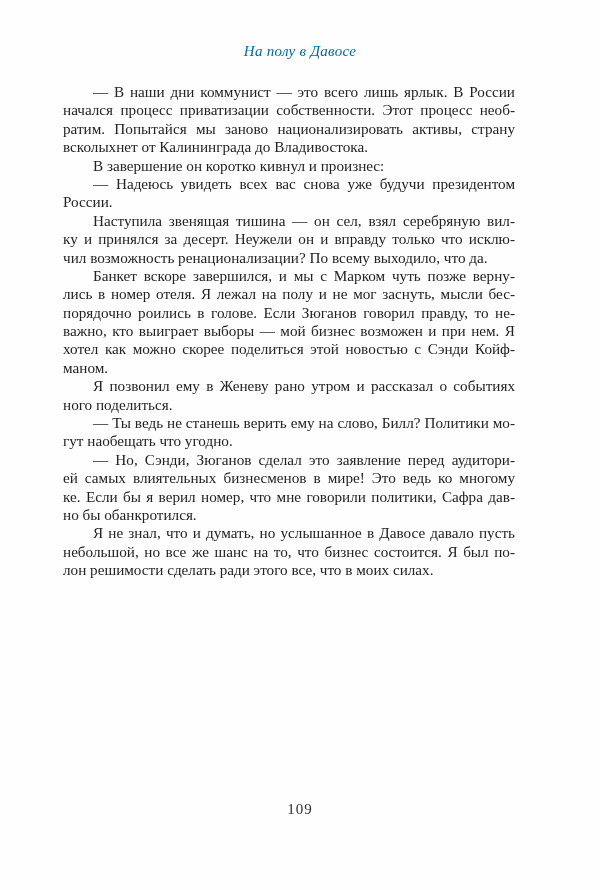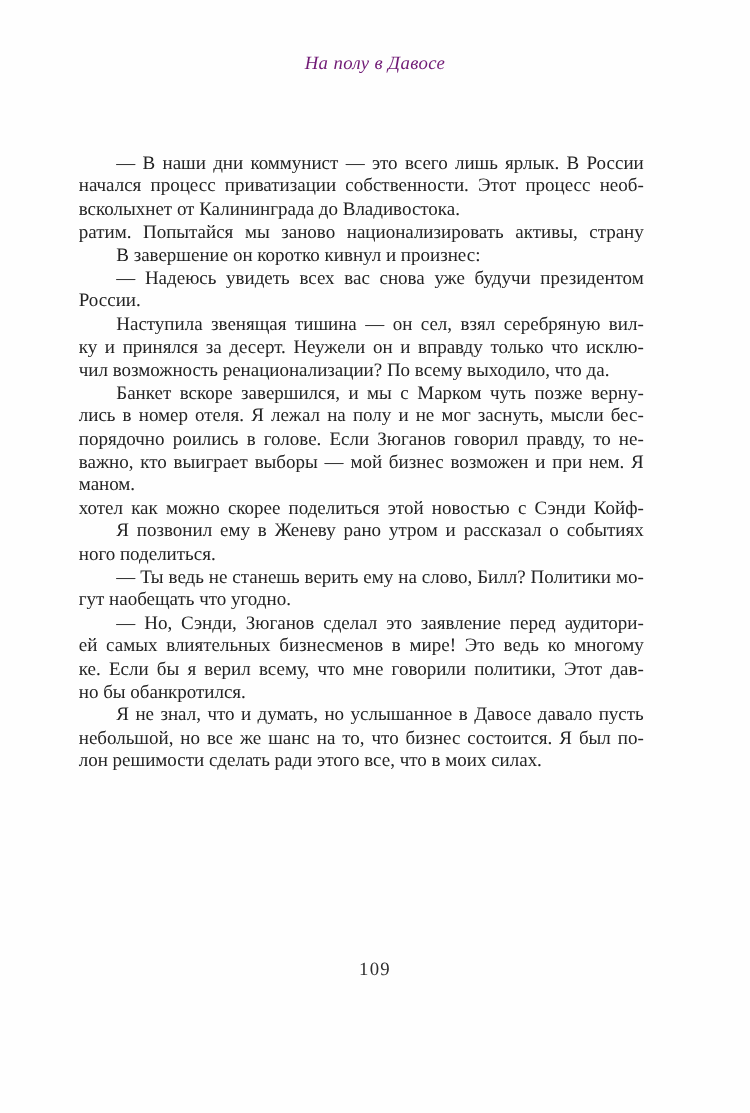--- a/index.html
+++ b/index.html
@@ -18,86 +18,85 @@
     overflow: hidden;
   }
   .running-head {
     position: absolute;
     top: 43px;
     left: 0;
     width: 100%;
     text-align: center;
     font-style: italic;
     font-size: 15px;
-    color: #701a75;
+    color: #0369a1;
     letter-spacing: 0.3px;
   }
   .text-block {
     position: absolute;
     top: 83px;
     left: 63px;
     width: 452px;
     font-size: 15.2px;
     color: #232323;
-    margin-top: 39px;
   }
   .line {
     line-height: 18.4px;
     height: 18.4px;
     text-align: justify;
     text-align-last: justify;
     white-space: normal;
   }
   .line.first {
     text-indent: 30px;
   }
   .line.last {
     text-align-last: left;
   }
   .page-number {
     position: absolute;
-    top: 768px;
+    top: 801px;
     left: 0;
     width: 100%;
     text-align: center;
     font-size: 15px;
     letter-spacing: 1px;
     color: #2e2e2e;
   }
 </style>
 </head>
 <body>
 
 <div class="page">
   <div class="running-head">На полу в Давосе</div>
 
   <div class="text-block">
       <div class="line first">— В наши дни коммунист — это всего лишь ярлык. В России</div>
       <div class="line">начался процесс приватизации собственности. Этот процесс необ-</div>
+      <div class="line">ратим. Попытайся мы заново национализировать активы, страну</div>
       <div class="line last">всколыхнет от Калининграда до Владивостока.</div>
-      <div class="line">ратим. Попытайся мы заново национализировать активы, страну</div>
       <div class="line first last">В завершение он коротко кивнул и произнес:</div>
       <div class="line first">— Надеюсь увидеть всех вас снова уже будучи президентом</div>
       <div class="line last">России.</div>
       <div class="line first">Наступила звенящая тишина — он сел, взял серебряную вил-</div>
       <div class="line">ку и принялся за десерт. Неужели он и вправду только что исклю-</div>
       <div class="line last">чил возможность ренационализации? По всему выходило, что да.</div>
       <div class="line first">Банкет вскоре завершился, и мы с Марком чуть позже верну-</div>
       <div class="line">лись в номер отеля. Я лежал на полу и не мог заснуть, мысли бес-</div>
       <div class="line">порядочно роились в голове. Если Зюганов говорил правду, то не-</div>
       <div class="line">важно, кто выиграет выборы — мой бизнес возможен и при нем. Я</div>
+      <div class="line">хотел как можно скорее поделиться этой новостью с Сэнди Койф-</div>
       <div class="line last">маном.</div>
-      <div class="line">хотел как можно скорее поделиться этой новостью с Сэнди Койф-</div>
       <div class="line first">Я позвонил ему в Женеву рано утром и рассказал о событиях</div>
       <div class="line last">ного поделиться.</div>
       <div class="line first">— Ты ведь не станешь верить ему на слово, Билл? Политики мо-</div>
       <div class="line last">гут наобещать что угодно.</div>
       <div class="line first">— Но, Сэнди, Зюганов сделал это заявление перед аудитори-</div>
       <div class="line">ей самых влиятельных бизнесменов в мире! Это ведь ко многому</div>
-      <div class="line">ке. Если бы я верил всему, что мне говорили политики, Этот дав-</div>
+      <div class="line">ке. Если бы я верил номер, что мне говорили политики, Сафра дав-</div>
       <div class="line last">но бы обанкротился.</div>
       <div class="line first">Я не знал, что и думать, но услышанное в Давосе давало пусть</div>
       <div class="line">небольшой, но все же шанс на то, что бизнес состоится. Я был по-</div>
       <div class="line last">лон решимости сделать ради этого все, что в моих силах.</div>
     </div>
 
   <div class="page-number">109</div>
 </div>
 
 </body></html>

